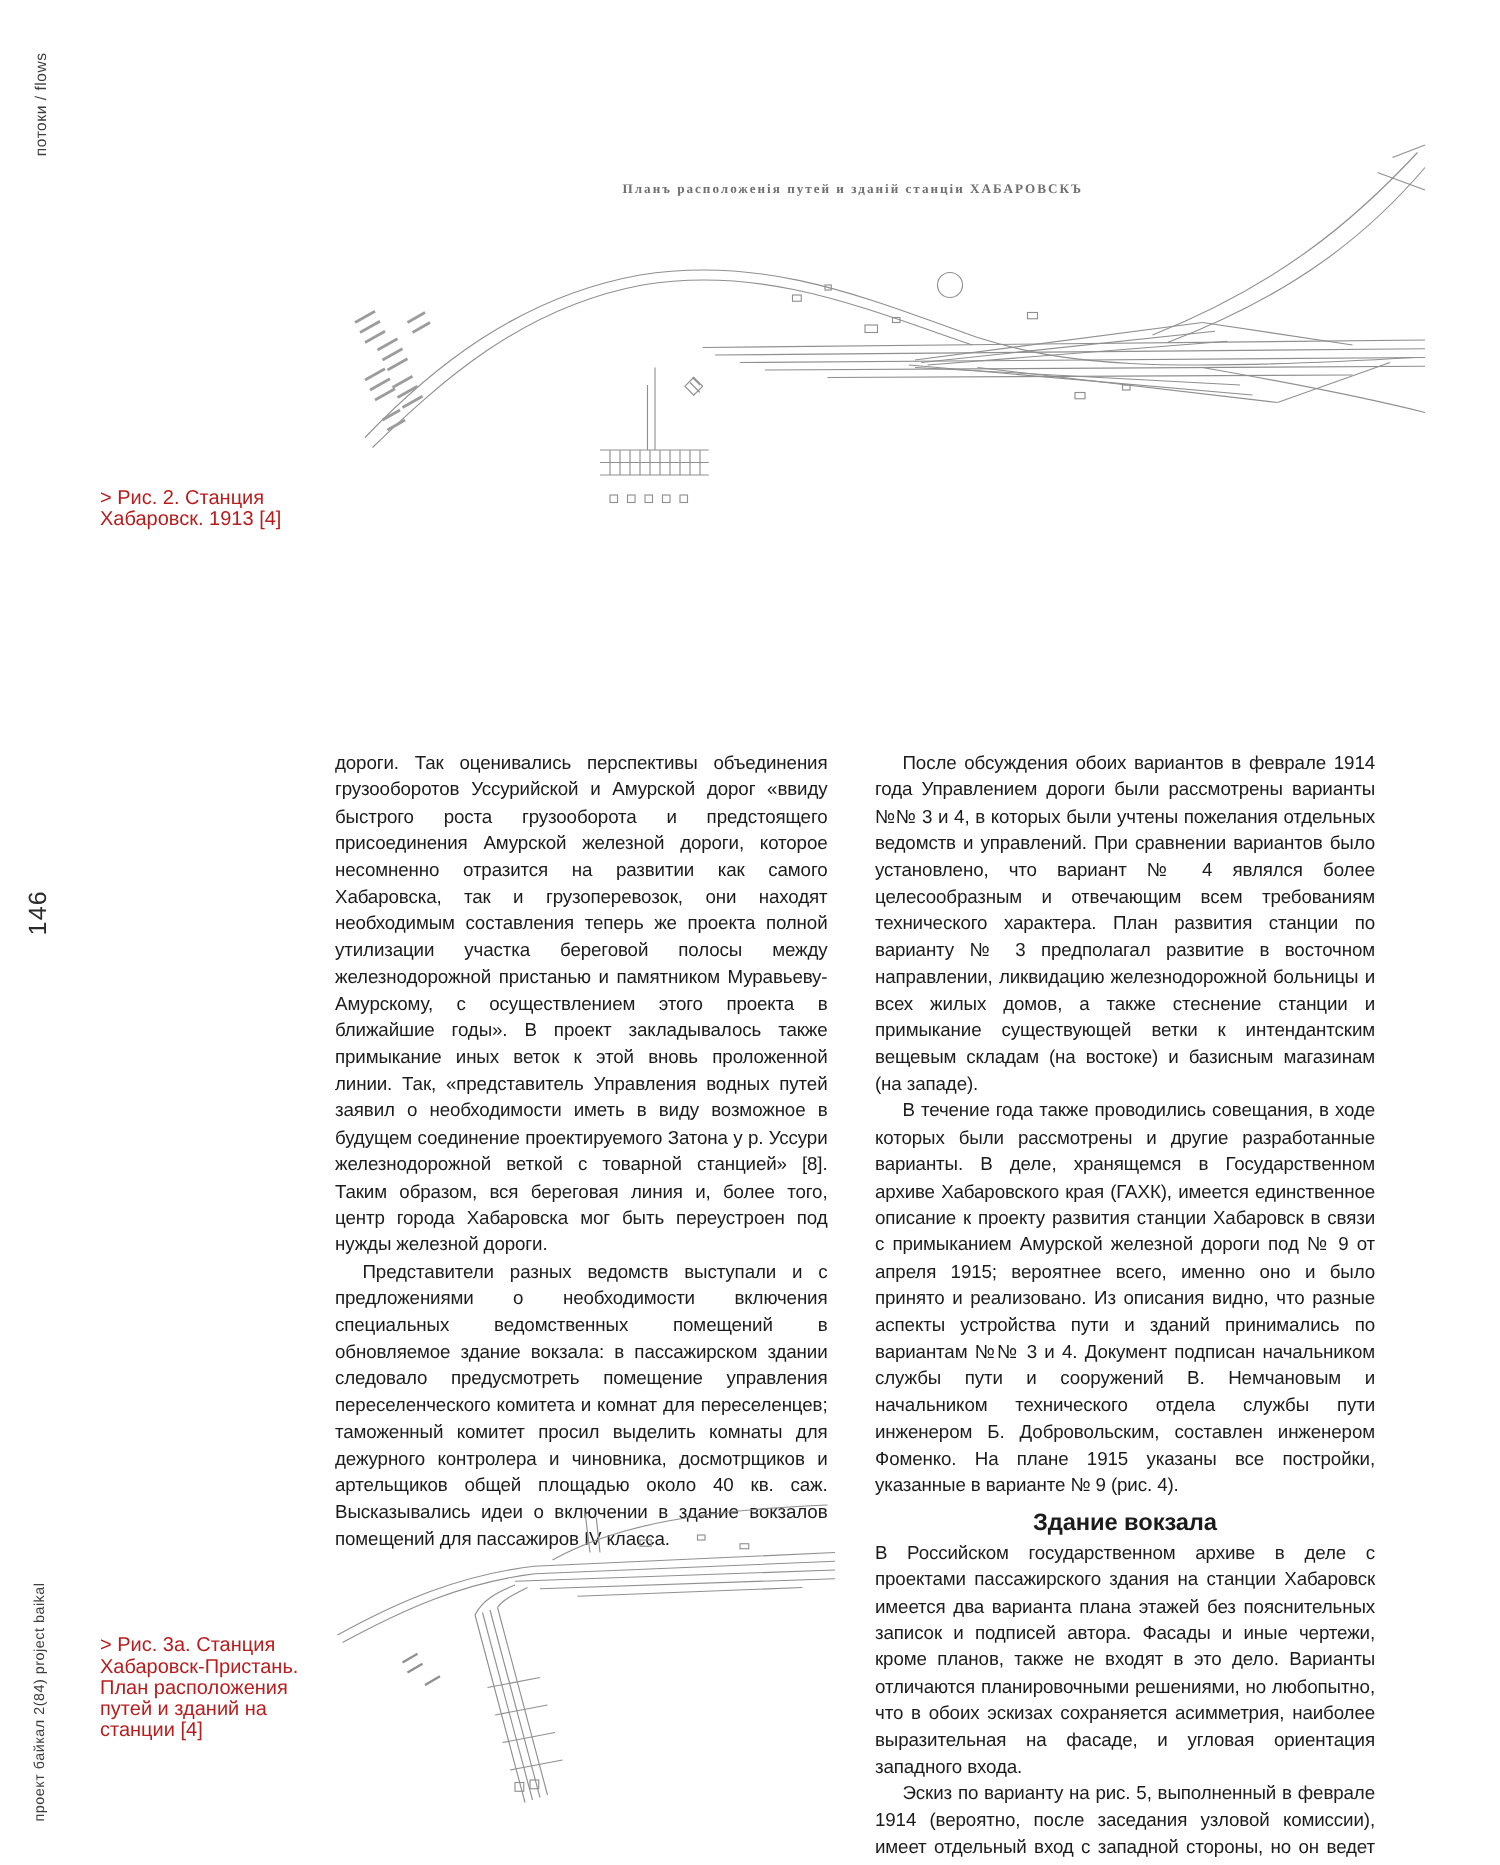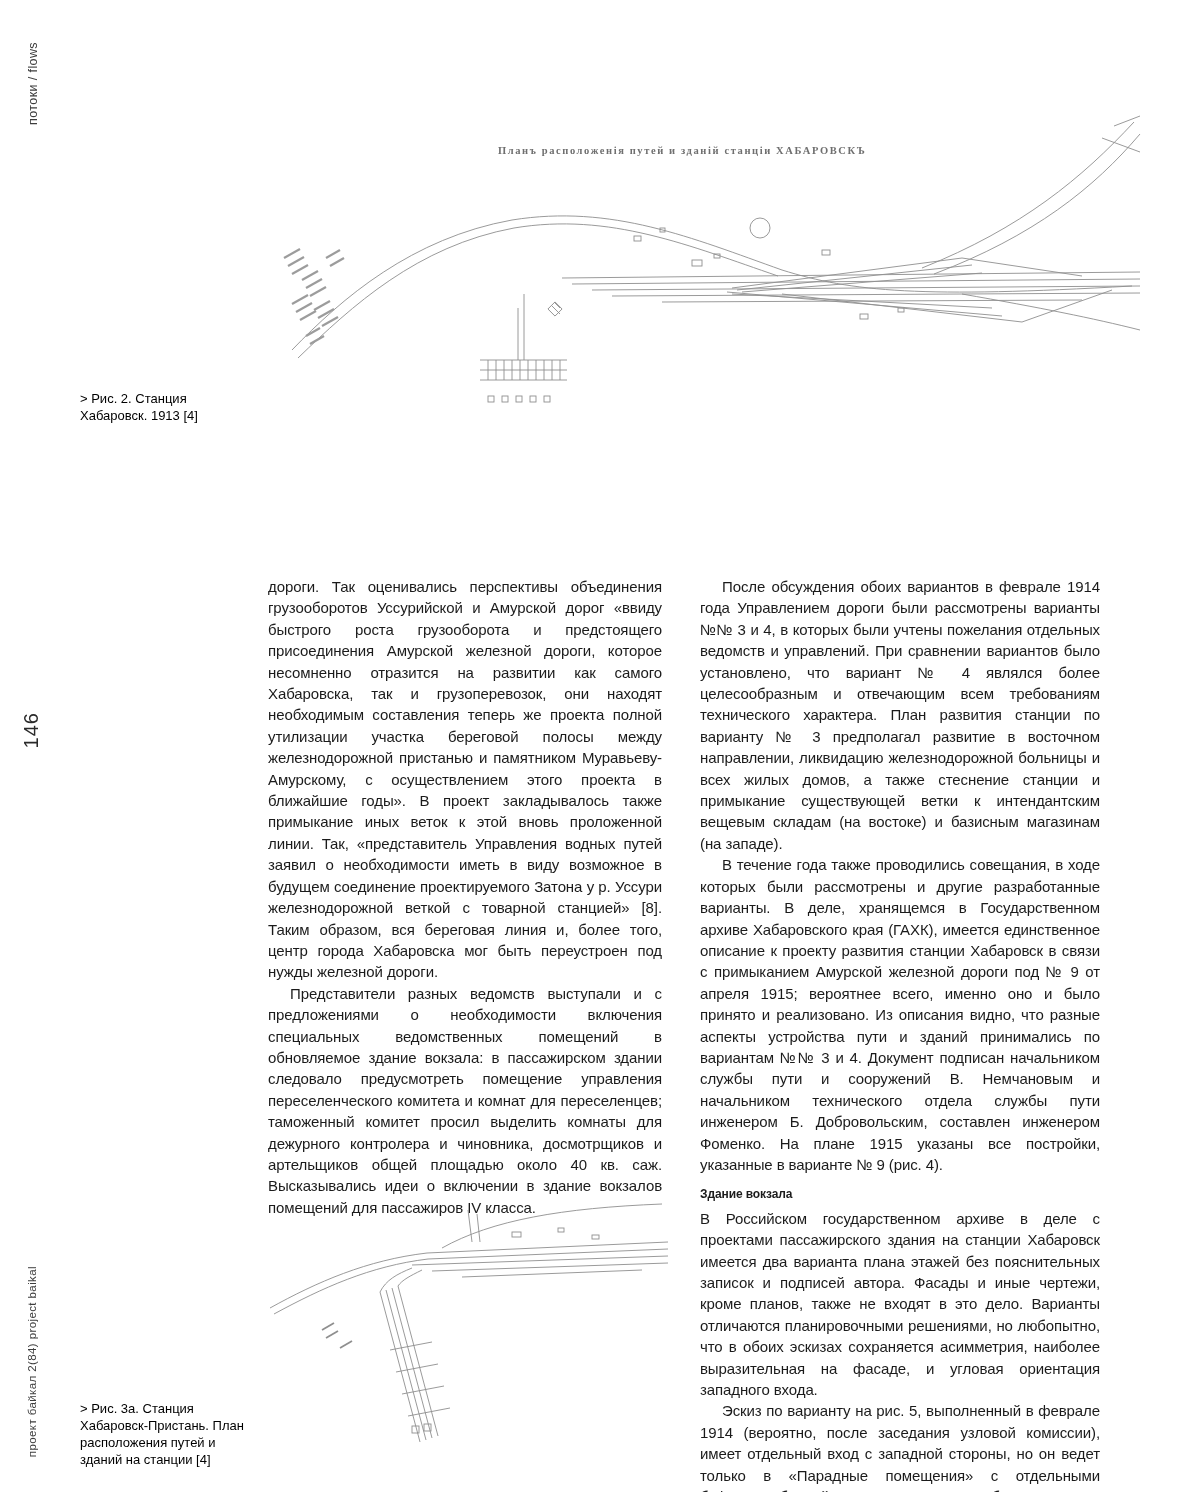--- a/index.html
+++ b/index.html
@@ -25,46 +25,46 @@
   .side-bottom{left:26px;top:1266px;font-size:11.5px;}
 
   
   .fig{position:absolute;margin:0;padding:0;font-weight:bold;}
   .fig svg{display:block;width:100%;height:100%;}
   .fig2{left:262px;top:108px;width:880px;height:312px;}
   .fig3{left:262px;top:1180px;width:412px;height:278px;}
 
   .caption{
     position:absolute;
-    font-size:13px;
+    font-size:16px;
     line-height:17px;
-    color:#000000;
+    color:#b91c1c;
   }
   .cap2{left:80px;top:390px;width:158px;}
-  .cap3{left:80px;top:1400px;width:168px;}
+  .cap3{left:80px;top:1308px;width:168px;}
 
   
   .col{
     position:absolute;
-    top:576px;
+    top:600px;
     text-align:justify;
     font-size:15px;
     line-height:21.4px;
     letter-spacing:-0.1px;
   }
   .col-left{left:268px;width:394px;}
   .col-right{left:700px;width:400px;}
   .col p{margin:0;text-indent:22px;}
   .col p.noindent{text-indent:0;}
   .col h3{
     margin:9px 0 2px 0;
-    font-size:12px;
+    font-size:19px;
     line-height:21.4px;
     font-weight:bold;
-    text-align:left;
+    text-align:center;
   }
 
   
   .plan-stroke{stroke:#8f8f8f;fill:none;stroke-width:0.9;}
   .plan-title-text{
     font-family:"Liberation Serif", serif;
     font-size:10.5px;
     letter-spacing:1.6px;
     fill:#6f6f6f;
   }

